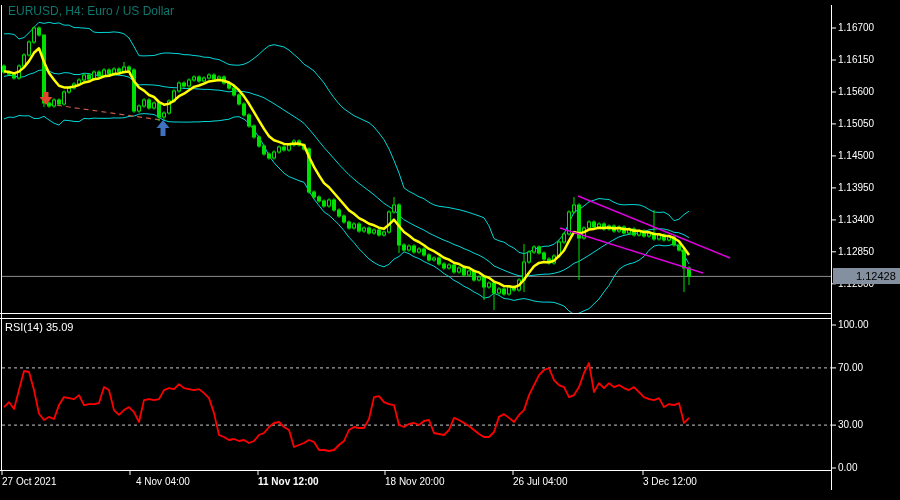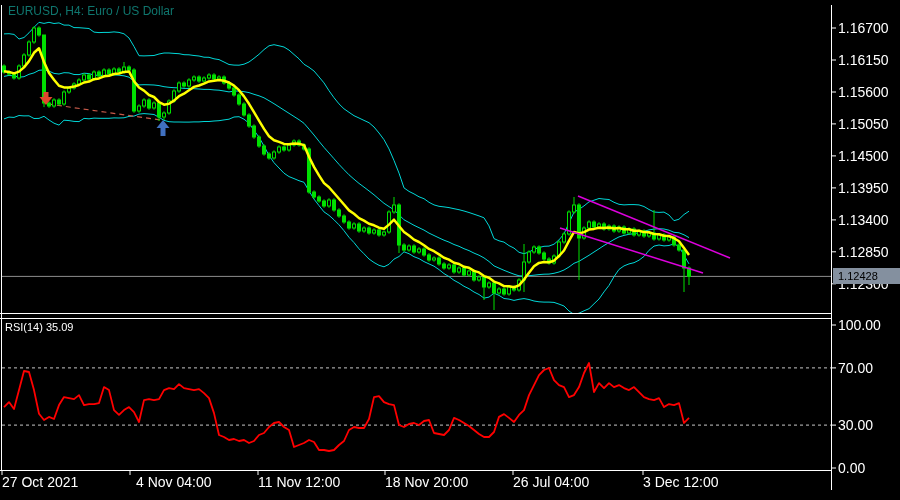--- a/index.html
+++ b/index.html
@@ -1,23 +1,23 @@
 <!DOCTYPE html>
 <html><head>
 <meta charset="utf-8">
 <style>
   html,body{margin:0;padding:0;background:#000;}
   .stage{position:relative;width:900px;height:500px;background:#000;overflow:hidden;
          font-family:"Liberation Sans",sans-serif;}
   #plot-host{position:absolute;left:0;top:0;width:900px;height:500px;}
   .chart-title{position:absolute;left:8px;top:4px;color:#0f766e;font-size:12px;white-space:nowrap;}
   .rsi-label{position:absolute;left:5px;top:321px;color:#fff;font-size:11px;white-space:nowrap;}
-  .axis-label{position:absolute;color:#fff;font-size:14px;line-height:12px;white-space:nowrap;}
+  .axis-label{position:absolute;color:#fff;font-size:10px;line-height:12px;white-space:nowrap;}
   .price-badge{position:absolute;left:833px;top:268px;width:67px;height:16px;background:#84909F;
-               color:#000;font-size:11px;line-height:16px;padding-left:5px;box-sizing:border-box;}
+               color:#000;font-size:11px;line-height:16px;padding-left:23px;box-sizing:border-box;}
   .price-scale,.time-scale{position:absolute;}
   .price-scale{left:832px;top:0;width:68px;height:470px;}
   .time-scale{left:0;top:470px;width:900px;height:30px;}
 </style>
 </head>
 <body>
 
 <div class="stage">
   <div id="plot-host"><svg xmlns="http://www.w3.org/2000/svg" width="900" height="500" viewBox="0 0 900 500">
         <rect x="0" y="0" width="900" height="500" fill="#000000"></rect>
@@ -362,19 +362,19 @@
       <div class="axis-label" style="left: 6px; top: 245.837px;">1.12850</div>
       <div class="axis-label" style="left: 6px; top: 277.814px;">1.12300</div>
       <div class="axis-label" style="left: 6px; top: 319px;">100.00</div>
       <div class="axis-label" style="left: 6px; top: 361.9px;">70.00</div>
       <div class="axis-label" style="left: 6px; top: 419.1px;">30.00</div>
       <div class="axis-label" style="left: 6px; top: 462px;">0.00</div>
     </div>
   <div id="time-scale" class="time-scale">
       <div class="axis-label" style="left: 2px; top: 6px;">27 Oct 2021</div>
       <div class="axis-label" style="left: 130px; top: 6px; margin-left: 6px;">4 Nov 04:00</div>
-      <div class="axis-label" style="left: 258px; top: 6px;">11 Nov 12:00</div>
+      <div class="axis-label" style="left: 258px; top: 6px; font-weight: bold;">11 Nov 12:00</div>
       <div class="axis-label" style="left: 385px; top: 6px;">18 Nov 20:00</div>
       <div class="axis-label" style="left: 513px; top: 6px;">26 Jul 04:00</div>
       <div class="axis-label" style="left: 643px; top: 6px;">3 Dec 12:00</div>
     </div>
   <div class="price-badge">1.12428</div>
 </div>
 
 </body></html>

